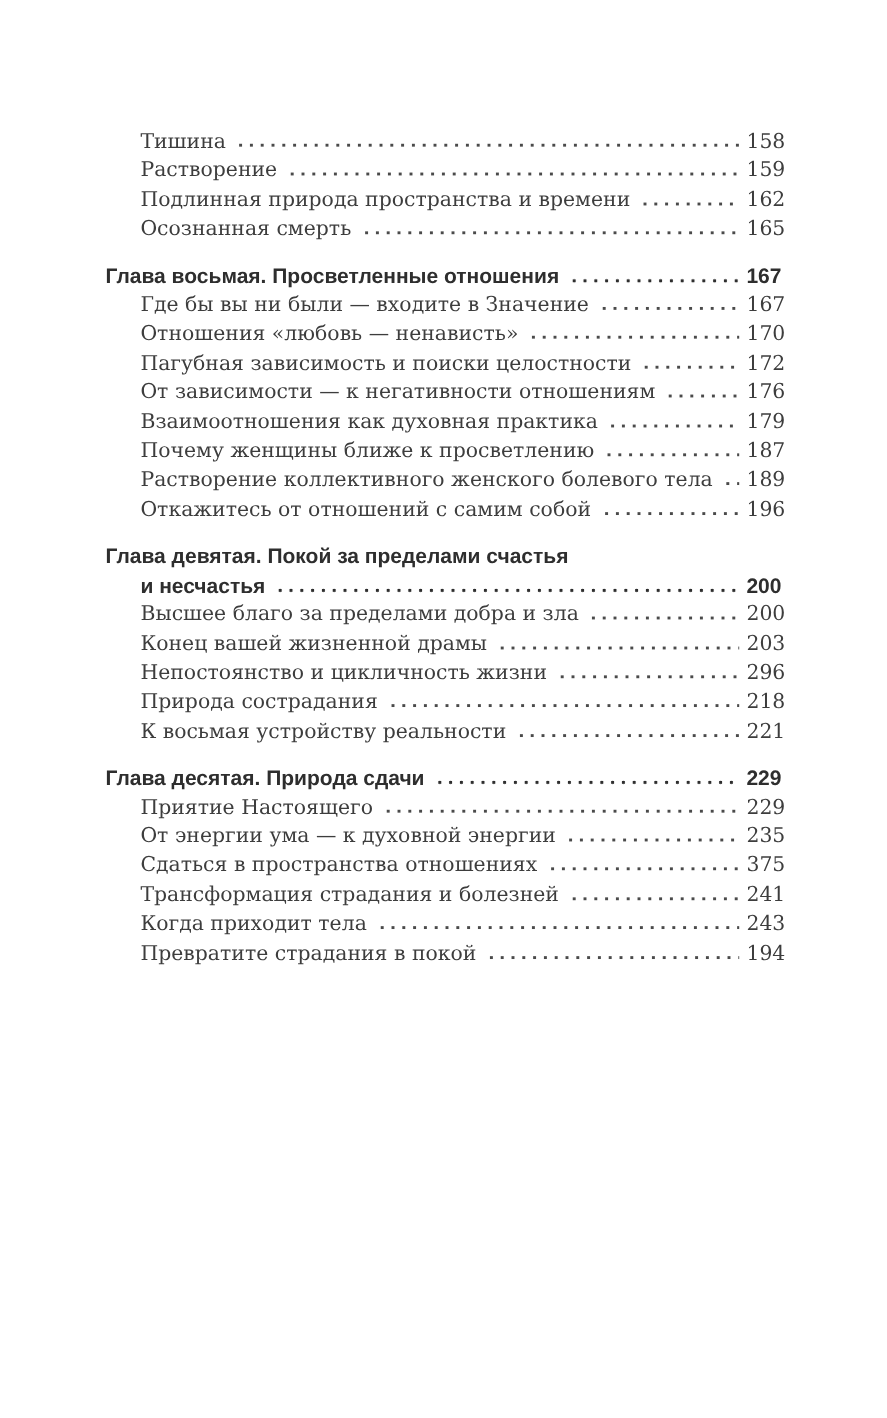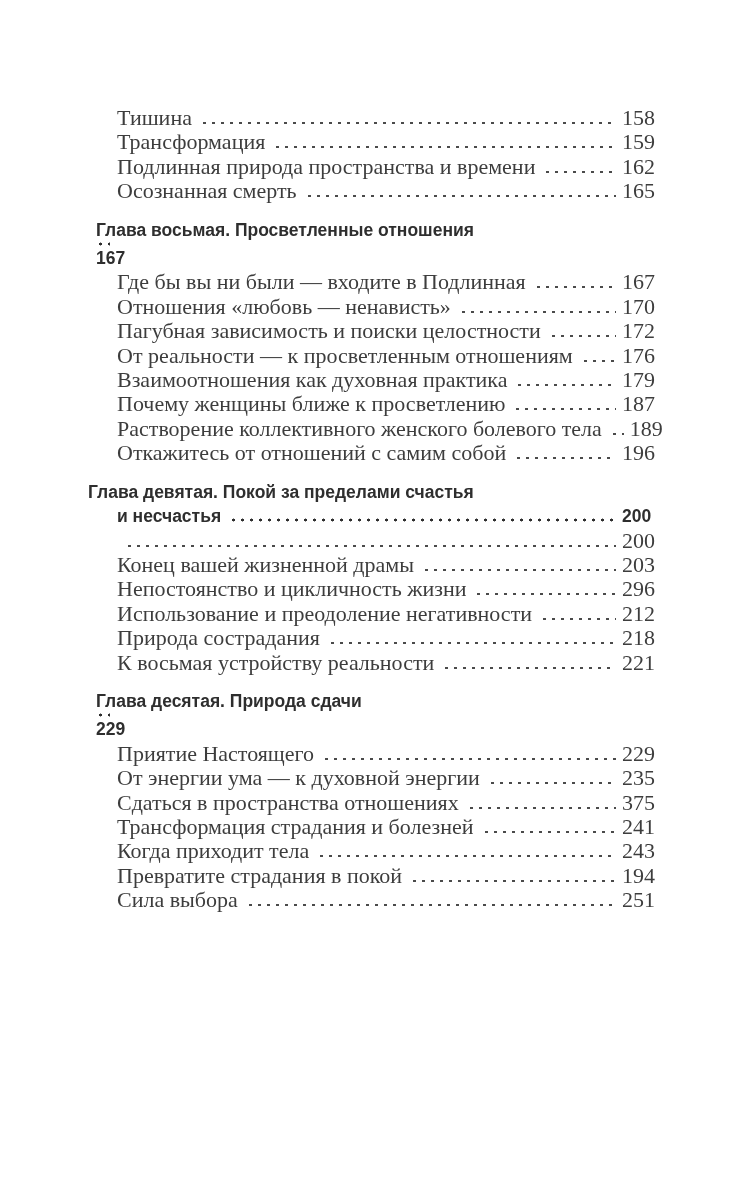--- a/index.html
+++ b/index.html
@@ -18,22 +18,21 @@
   .toc {
     position: absolute;
     left: 88px;
     top: 106px;
     width: 568px;
   }
   .row {
     display: flex;
     align-items: baseline;
     line-height: 24.4px;
-    font-size: 22px;
-    font-family: Liberation Serif, serif;
+    font-size: 17px;
   }
   .row .t {
     white-space: nowrap;
     flex: 0 0 auto;
   }
   .row .leader {
     flex: 1 1 auto;
     min-width: 14px;
     height: 4px;
     margin: 0 6px 0 8px;
@@ -57,36 +56,35 @@
     font-size: 17.5px;
     color: #2e2e2e;
   }
   .heading-row .leader, .heading-cont .leader {
     background-image: radial-gradient(circle, currentColor 1.35px, transparent 1.65px);
     color: #2e2e2e;
   }
   .group { margin: 0; }
   .group + .group > .row:first-child {
     margin-top: 14px;
-    flex-direction: column;
   }
 </style>
 </head>
 <body>
 
 <div class="toc">
 
   <section class="group">
     <div class="row item indent">
       <span class="t">Тишина</span>
       <span class="leader"></span>
       <span class="p">158</span>
     </div>
     <div class="row item indent">
-      <span class="t">Трансформация</span>
+      <span class="t">Растворение</span>
       <span class="leader"></span>
       <span class="p">159</span>
     </div>
     <div class="row item indent">
       <span class="t">Подлинная природа пространства и времени</span>
       <span class="leader"></span>
       <span class="p">162</span>
     </div>
     <div class="row item indent">
       <span class="t">Осознанная смерть</span>
@@ -95,36 +93,36 @@
     </div>
   </section>
 
   <section class="group">
     <div class="row heading-row">
       <span class="t">Глава восьмая. Просветленные отношения</span>
       <span class="leader"></span>
       <span class="p">167</span>
     </div>
     <div class="row item indent">
-      <span class="t">Где бы вы ни были — входите в Подлинная</span>
+      <span class="t">Где бы вы ни были — входите в Значение</span>
       <span class="leader"></span>
       <span class="p">167</span>
     </div>
     <div class="row item indent">
       <span class="t">Отношения «любовь — ненависть»</span>
       <span class="leader"></span>
       <span class="p">170</span>
     </div>
     <div class="row item indent">
       <span class="t">Пагубная зависимость и поиски целостности</span>
       <span class="leader"></span>
       <span class="p">172</span>
     </div>
     <div class="row item indent">
-      <span class="t">От реальности — к просветленным отношениям</span>
+      <span class="t">От зависимости — к негативности отношениям</span>
       <span class="leader"></span>
       <span class="p">176</span>
     </div>
     <div class="row item indent">
       <span class="t">Взаимоотношения как духовная практика</span>
       <span class="leader"></span>
       <span class="p">179</span>
     </div>
     <div class="row item indent">
       <span class="t">Почему женщины ближе к просветлению</span>
@@ -146,37 +144,33 @@
   <section class="group">
     <div class="row heading-row">
       <span class="t">Глава девятая. Покой за пределами счастья</span>
     </div>
     <div class="row heading-cont indent">
       <span class="t">и несчастья</span>
       <span class="leader"></span>
       <span class="p">200</span>
     </div>
     <div class="row item indent">
+      <span class="t">Высшее благо за пределами добра и зла</span>
       <span class="leader"></span>
       <span class="p">200</span>
     </div>
     <div class="row item indent">
       <span class="t">Конец вашей жизненной драмы</span>
       <span class="leader"></span>
       <span class="p">203</span>
     </div>
     <div class="row item indent">
       <span class="t">Непостоянство и цикличность жизни</span>
       <span class="leader"></span>
       <span class="p">296</span>
-    </div>
-    <div class="row item indent">
-      <span class="t">Использование и преодоление негативности</span>
-      <span class="leader"></span>
-      <span class="p">212</span>
     </div>
     <div class="row item indent">
       <span class="t">Природа сострадания</span>
       <span class="leader"></span>
       <span class="p">218</span>
     </div>
     <div class="row item indent">
       <span class="t">К восьмая устройству реальности</span>
       <span class="leader"></span>
       <span class="p">221</span>
@@ -212,20 +206,15 @@
     <div class="row item indent">
       <span class="t">Когда приходит тела</span>
       <span class="leader"></span>
       <span class="p">243</span>
     </div>
     <div class="row item indent">
       <span class="t">Превратите страдания в покой</span>
       <span class="leader"></span>
       <span class="p">194</span>
     </div>
-    <div class="row item indent">
-      <span class="t">Сила выбора</span>
-      <span class="leader"></span>
-      <span class="p">251</span>
-    </div>
   </section>
 
 </div>
 
 </body></html>

